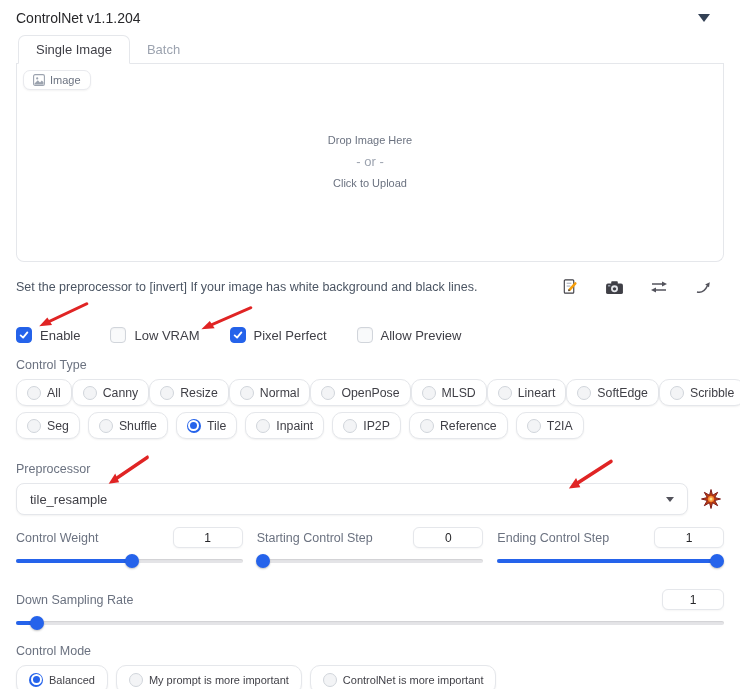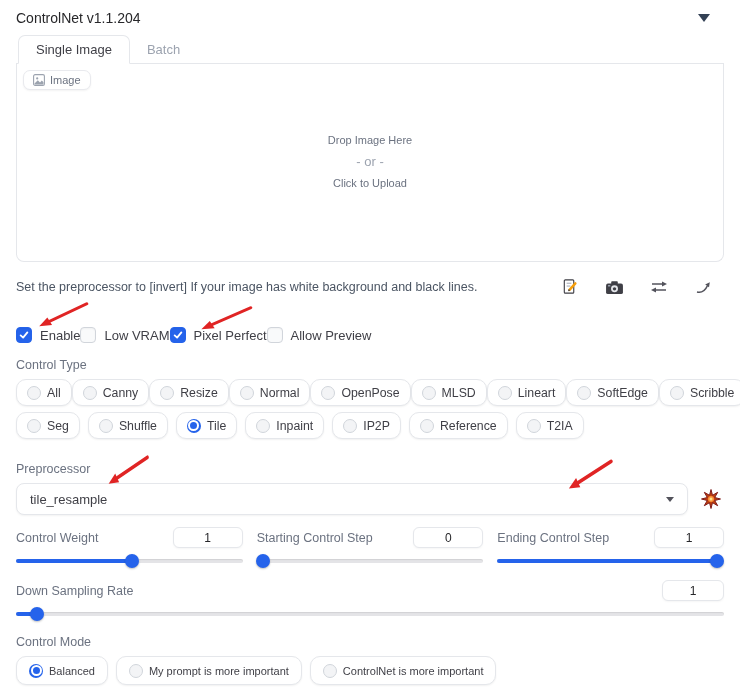--- a/index.html
+++ b/index.html
@@ -32,21 +32,21 @@
   .drop-main { font-size:11px; color:#6b7280; }
   .drop-or { font-size:13px; color:#9ca3af; margin:8px 0; }
 
   
   .hint-row { display:flex; justify-content:space-between; align-items:center; margin-top:14px; height:22px; }
   .hint { font-size:12.5px; color:#4b5563; }
   .icon-row { display:flex; gap:25px; align-items:center; margin-right:10px; }
   .icon-btn { width:20px; height:20px; display:flex; align-items:center; justify-content:center; cursor:pointer; }
 
   
-  .check-row { display:flex; margin-top:28px; align-items:center; height:18px; }
+  .check-row { display:flex; gap:30px; margin-top:28px; align-items:center; height:18px; }
   .check { display:flex; gap:8px; align-items:center; font-size:13px; color:#3f3f46; cursor:pointer; }
   .box { width:16px; height:16px; border:1px solid #d1d5db; border-radius:4px; background:#f9fafb;
          box-shadow:inset 0 1px 2px rgba(0,0,0,.04); display:flex; align-items:center; justify-content:center; flex:none; }
   .box.checked { background:#2563eb; border-color:#2563eb; }
 
   .section-label { font-size:12.5px; color:#6b7280; margin-top:14px; height:15px; }
 
   
   .chip-row { display:flex; margin-top:6px; }
   .row-justify { justify-content:space-between; }
@@ -82,21 +82,21 @@
   .num { width:70px; height:21px; border:1px solid #e5e7eb; border-radius:6px; text-align:center;
          font-size:12px; color:#27272a; background:#fff; box-shadow:0 1px 2px rgba(0,0,0,.04);
          font-family:inherit; padding:0; }
   .slider { position:relative; height:14px; margin-top:6px; cursor:pointer; }
   .track { position:absolute; left:0; right:0; top:5px; height:4px; border-radius:3px; background:#e4e4e7;
            box-shadow:inset 0 1px 1px rgba(0,0,0,.08); }
   .fill { position:absolute; left:0; top:5px; height:4px; border-radius:3px; background:#2563eb; }
   .thumb { position:absolute; top:0; width:14px; height:14px; border-radius:50%; background:#2563eb;
            transform:translateX(-50%); box-shadow:0 1px 2px rgba(0,0,0,.25); }
 
-  .ds-block { margin-top:12px; }
+  .ds-block { margin-top:21px; }
 
   
   .arrow { position:absolute; pointer-events:none; }
   .a1 { left:36px;  top:301px; width:54px; height:28px; }
   .a2 { left:198px; top:305px; width:56px; height:27px; }
   .a3 { left:106px; top:454px; width:44px; height:33px; }
   .a4 { left:566px; top:458px; width:48px; height:34px; }
 </style>
 </head>
 <body>

